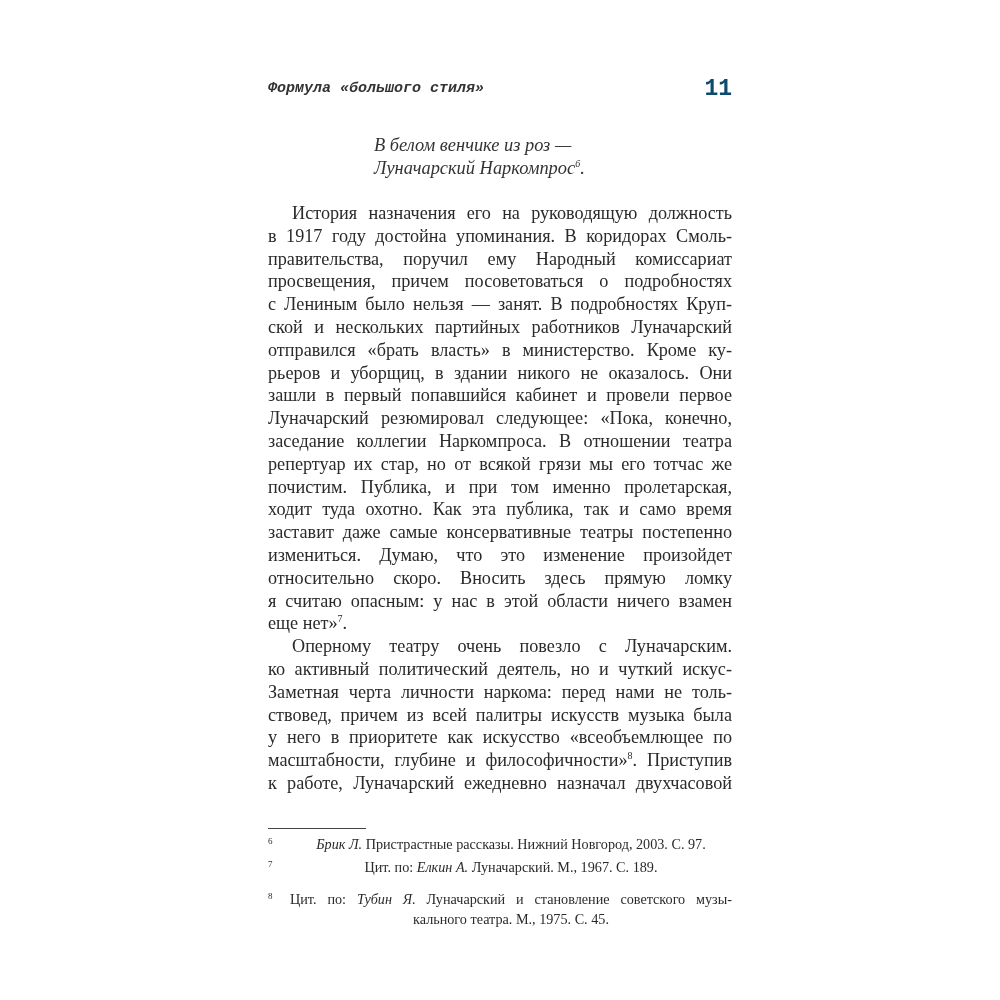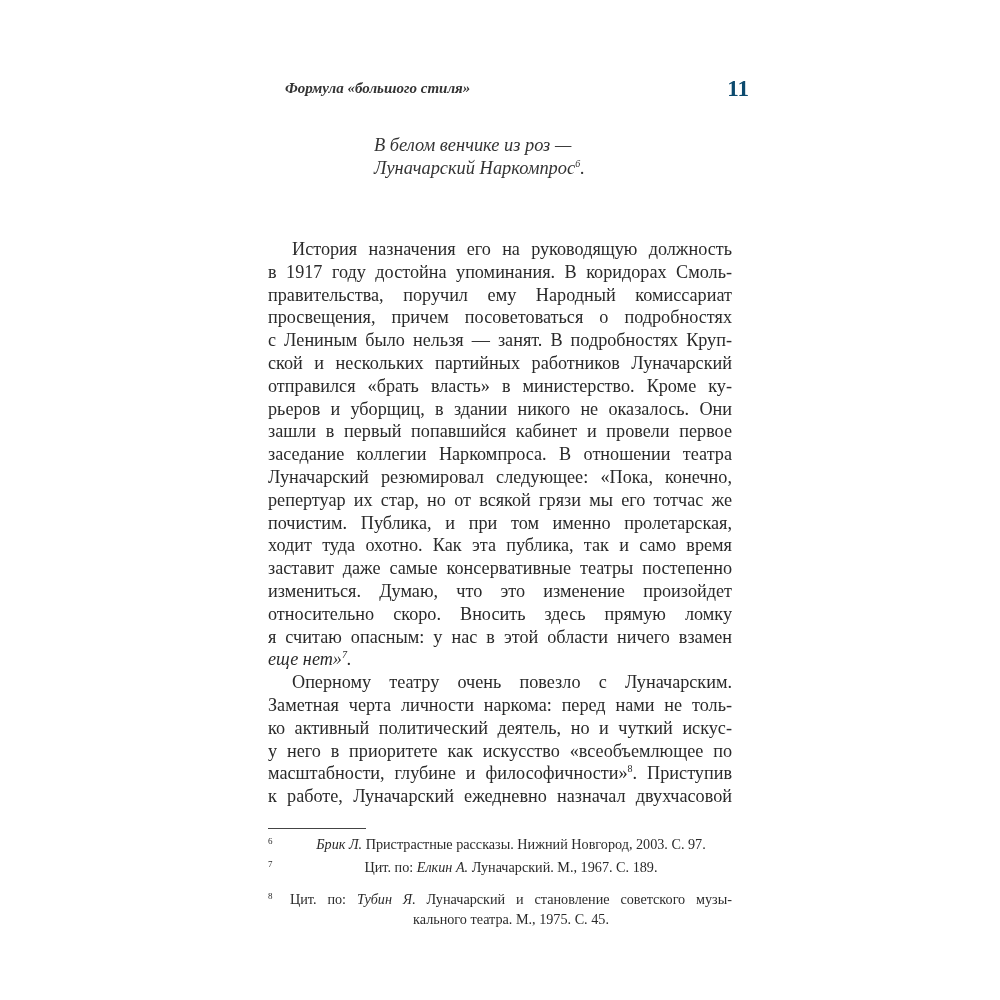--- a/index.html
+++ b/index.html
@@ -1,29 +1,29 @@
 <!DOCTYPE html>
 <html><head>
   <meta charset="utf-8">
   <style>
     html, body { margin: 0; padding: 0; background: #ffffff; }
     body { width: 1000px; height: 1000px; position: relative; overflow: hidden;
       font-family: "Liberation Serif", "DejaVu Serif", serif; color: #2a2a2a; }
     .page { position: absolute; left: 268px; top: 0; width: 464px; }
-    .running-head { position: absolute; top: 76px; left: 17px; width: 464px; height: 24px; }
+    .running-head { position: absolute; top: 76px; left: 0; width: 464px; height: 24px; font-family: Liberation Mono, monospace; }
     .rh-title { position: absolute; left: 0; top: 4px; font-style: italic; font-weight: bold;
       font-size: 15px; color: #333; }
     .rh-num { position: absolute; right: 0; top: 0; font-weight: bold; font-size: 23px; color: #0c4a6e; }
     .epigraph { position: absolute; top: 134px; left: 106px; font-style: italic; font-size: 18.4px;
       line-height: 23px; color: #333; }
     .epigraph div { white-space: nowrap; }
     .body-text { position: absolute; top: 202px; left: 0; width: 464px; font-size: 18.2px;
-      line-height: 22.8px; text-align: justify; color: #2a2a2a; margin-top: 36px; }
+      line-height: 22.8px; text-align: justify; color: #2a2a2a; }
     .line { display: block; text-align: justify; text-align-last: justify; white-space: nowrap; height: 22.8px; }
-    .line.last { text-align-last: left; font-style: italic; }
+    .line.last { text-align-last: left; }
     .line.indent { padding-left: 24px; }
     sup { font-size: 10px; line-height: 0; vertical-align: 7px; }
     .footnote-rule { position: absolute; top: 828px; left: 0; width: 98px; border-top: 1px solid #444; }
     .footnotes { position: absolute; top: 834px; left: 0; width: 464px; font-size: 14.2px;
       line-height: 20px; color: #2a2a2a; }
     .fn { position: relative; padding-left: 22px; margin-bottom: 3px; }
     .fn-num { position: absolute; left: 0; top: -3px; font-size: 9px; }
     .fn-line { display: block; white-space: nowrap; text-align: center; }
     .fn-line.j { text-align: justify; text-align-last: justify; margin-top: 12px; }
     i { font-style: italic; }
@@ -46,35 +46,36 @@
     <div id="para0">
         <span class="line indent"><span>История назначения его на руководящую должность</span></span>
         <span class="line"><span>в 1917 году достойна упоминания. В коридорах Смоль-</span></span>
         <span class="line"><span>правительства, поручил ему Народный комиссариат</span></span>
         <span class="line"><span>просвещения, причем посоветоваться о подробностях</span></span>
         <span class="line"><span>с Лениным было нельзя — занят. В подробностях Круп-</span></span>
         <span class="line"><span>ской и нескольких партийных работников Луначарский</span></span>
         <span class="line"><span>отправился «брать власть» в министерство. Кроме ку-</span></span>
         <span class="line"><span>рьеров и уборщиц, в здании никого не оказалось. Они</span></span>
         <span class="line"><span>зашли в первый попавшийся кабинет и провели первое</span></span>
+        <span class="line"><span>Луначарский резюмировал следующее: «Пока, конечно,</span></span>
         <span class="line"><span>заседание коллегии Наркомпроса. В отношении театра</span></span>
-        <span class="line"><span>Луначарский резюмировал следующее: «Пока, конечно,</span></span>
         <span class="line"><span>репертуар их стар, но от всякой грязи мы его тотчас же</span></span>
         <span class="line"><span>почистим. Публика, и при том именно пролетарская,</span></span>
         <span class="line"><span>ходит туда охотно. Как эта публика, так и само время</span></span>
         <span class="line"><span>заставит даже самые консервативные театры постепенно</span></span>
         <span class="line"><span>измениться. Думаю, что это изменение произойдет</span></span>
         <span class="line"><span>относительно скоро. Вносить здесь прямую ломку</span></span>
         <span class="line"><span>я считаю опасным: у нас в этой области ничего взамен</span></span>
         <span class="line last"><span>еще нет»</span><sup>7</sup><span>.</span></span>
       </div>
     <div id="para1">
         <span class="line indent"><span>Оперному театру очень повезло с Луначарским.</span></span>
+        <span class="line"><span>ко активный политический деятель, но и чуткий искус-</span></span>
         <span class="line"><span>Заметная черта личности наркома: перед нами не толь-</span></span>
-        <span class="line"><span>ко активный политический деятель, но и чуткий искус-</span></span>
+        <span class="line"><span>ствовед, причем из всей палитры искусств музыка была</span></span>
         <span class="line"><span>у него в приоритете как искусство «всеобъемлющее по</span></span>
         <span class="line"><span>масштабности, глубине и философичности»</span><sup>8</sup><span>. Приступив</span></span>
         <span class="line"><span>к работе, Луначарский ежедневно назначал двухчасовой</span></span>
       </div>
   </div>
 
   <div class="footnote-rule"></div>
 
   <div class="footnotes">
     <div class="fn">

